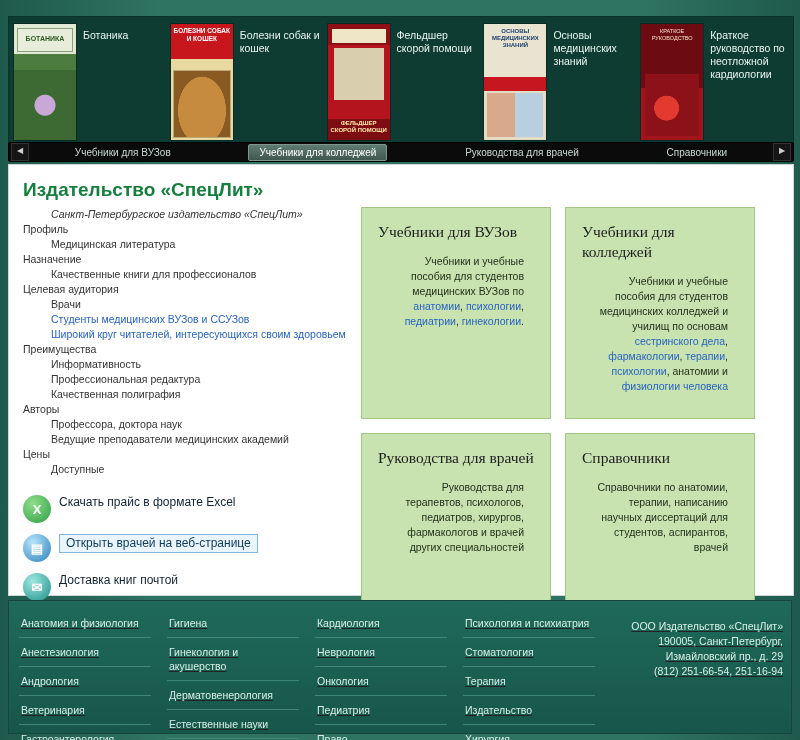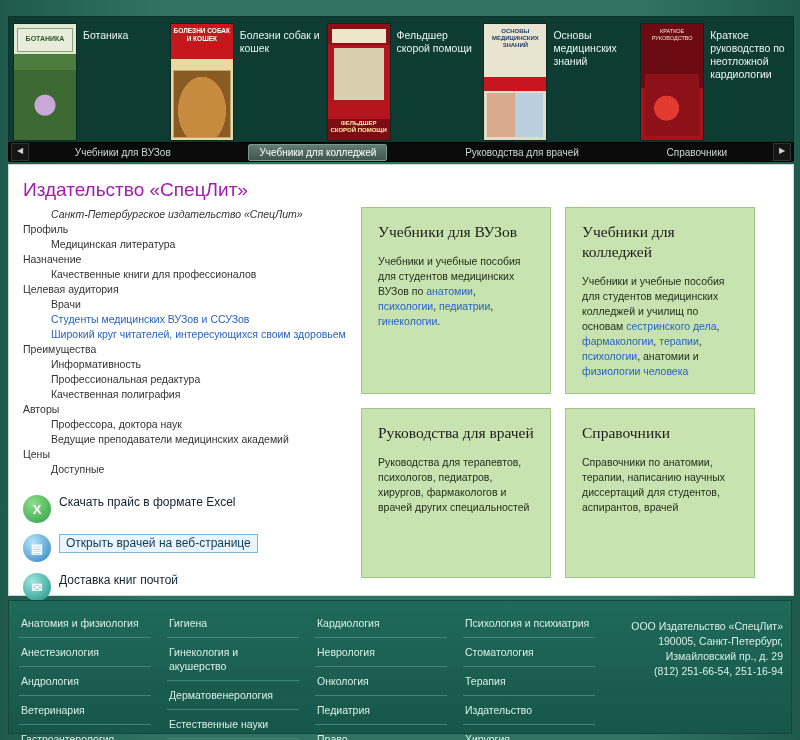--- a/index.html
+++ b/index.html
@@ -73,21 +73,21 @@
     background:linear-gradient(to bottom,#5f7b72,#3f584f);
     border:1px solid #7e968d;border-radius:2px;color:#ffffff;
   }
 
   
   .main{
     position:absolute;left:8px;top:164px;width:784px;height:430px;
     background:#ffffff;border:1px solid #cfd8d4;
   }
   .title{
-    font-size:19px;color:#a21caf;padding:14px 0 6px 14px;font-weight:normal;
+    font-size:19px;color:#15803d;padding:14px 0 6px 14px;font-weight:bold;
   }
 
   .content{display:flex;padding:0 10px 0 14px;}
   .left-col{width:330px;}
   .right-col{flex:1;padding-left:8px;}
 
   .spec-list{font-size:10.5px;line-height:15px;color:#333;}
   .spec-row{padding-left:0;}
   .spec-key{color:#333;}
   .spec-val{padding-left:28px;color:#333;}
@@ -108,29 +108,29 @@
     border:1px solid #7fb7d8;background:#eaf4fb;padding:2px 6px;color:#0c3a5c;
   }
 
   .cards{display:flex;flex-wrap:wrap;gap:14px;}
   .card{
     width:190px;min-height:170px;background:#c9e3b0;border:1px solid #9fc885;
     padding:14px 16px;box-sizing:border-box;
   }
   .card h3{margin:0 0 12px 0;font-family:"Liberation Serif", serif;font-size:15.5px;
            font-weight:normal;color:#1c1c1c;line-height:20px;}
-  .card p{margin:0;font-size:10.5px;line-height:15px;color:#24301c;}
+  .card p{margin:10px;font-size:10.5px;line-height:15px;color:#24301c;text-align:right;}
   .card a{color:#2763c1;text-decoration:none;}
 
   
   .footer{
     position:absolute;left:8px;top:600px;width:784px;height:134px;
     background:linear-gradient(to bottom,#1f6a5a,#17564a);
     border:1px solid #14463b;
-    display:flex;padding:8px 0 0 0;box-sizing:border-box;
+    display:flex;padding:8px 0 0 0;box-sizing:border-box;text-decoration:underline;
   }
   .fcol{flex:1;padding:0 6px 0 10px;}
   .fitem{
     color:#d8efe6;font-size:10.5px;line-height:14px;padding:7px 2px 7px 2px;
     border-bottom:1px solid #3f8877;cursor:pointer;
   }
   .faddr{
     width:190px;color:#d8efe6;font-size:10.5px;line-height:15px;text-align:right;
     padding:10px 8px 0 0;box-sizing:border-box;
   }

